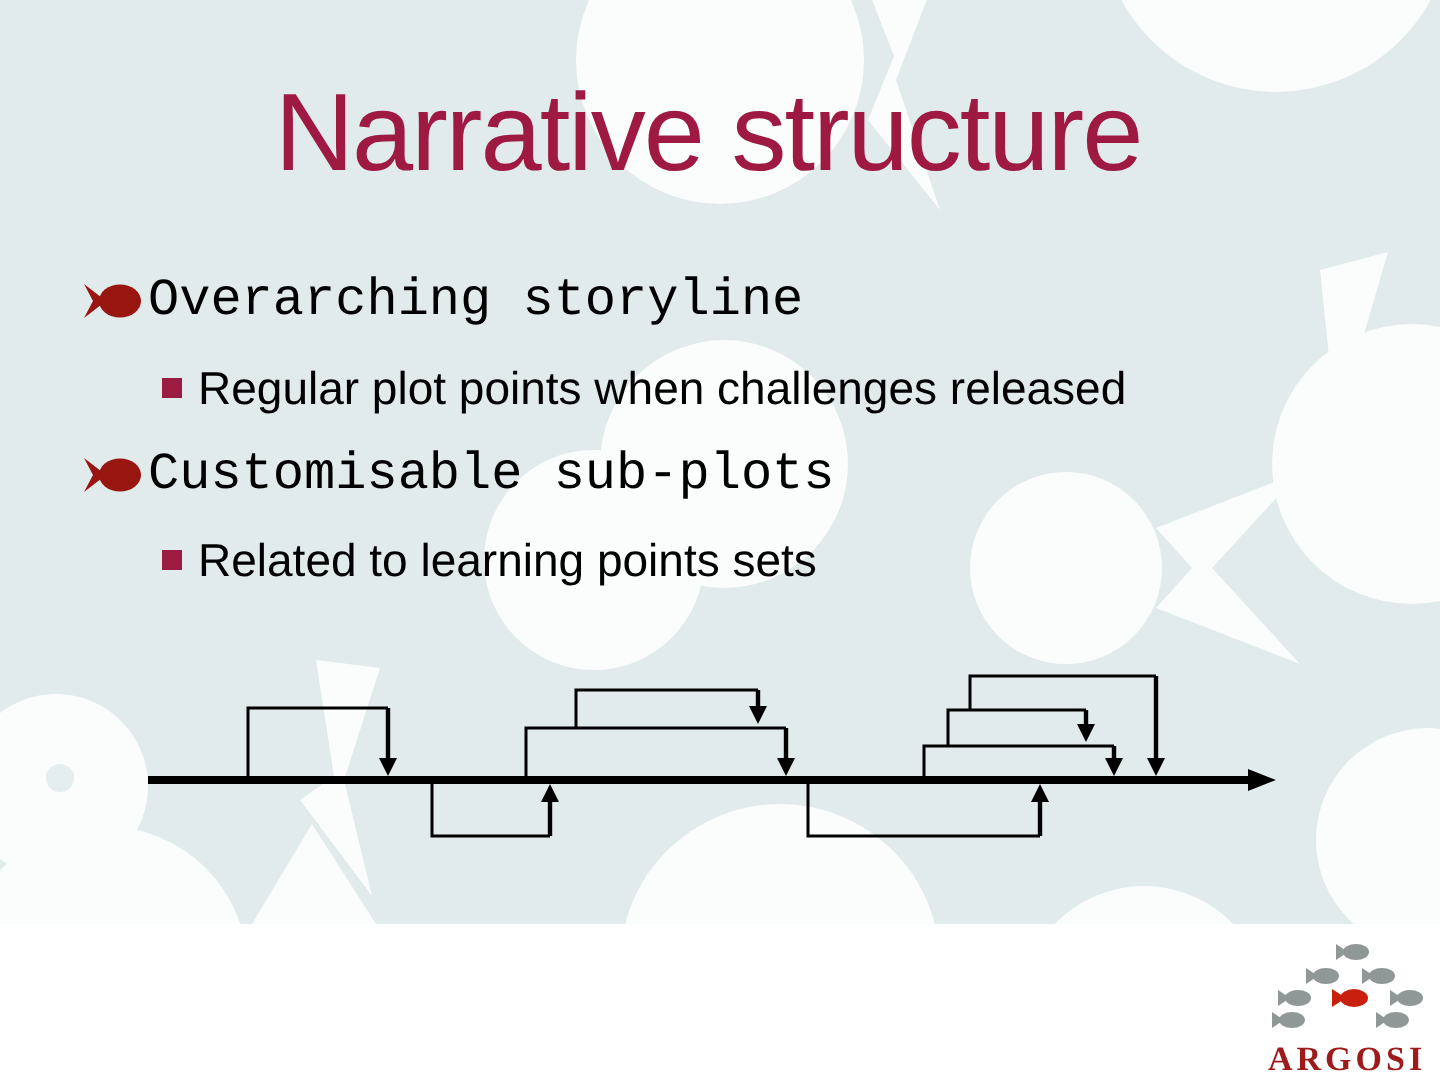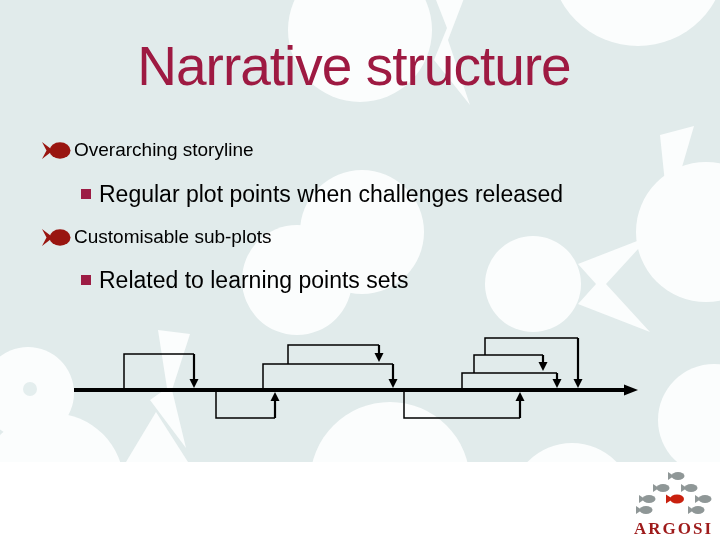--- a/index.html
+++ b/index.html
@@ -19,21 +19,21 @@
     position:absolute;left:0;top:36px;width:656px;
     text-align:center;
     font-size:55px;line-height:60px;letter-spacing:-1px;
     color:var(--title,#9e1a42);
     margin-left:26px;
   }
   .b-row{position:absolute;display:flex;align-items:center;}
   .b-row.l1{left:42px;}
   .b-row.l2{left:81px;}
   .b-text{color:#000;white-space:nowrap;}
-  .l1 .b-text{font-size:19px;line-height:32px;margin-left:3px;}
+  .l1 .b-text{font-size:26px;line-height:32px;margin-left:3px;font-family:Liberation Mono, monospace;}
   .l2 .b-text{font-size:23px;line-height:26px;margin-left:8px;}
   .sq-bullet{width:10px;height:10px;background:var(--sub_bullet,#9c1c44);flex:0 0 auto;}
   .fish-bullet{flex:0 0 auto;}
   .diagram{position:absolute;left:0;top:0;pointer-events:none;}
   .logo{
     position:absolute;left:634px;top:466px;width:86px;height:70px;
     text-align:left;
   }
   .logo-text{
     font-family:"Liberation Serif",serif;

